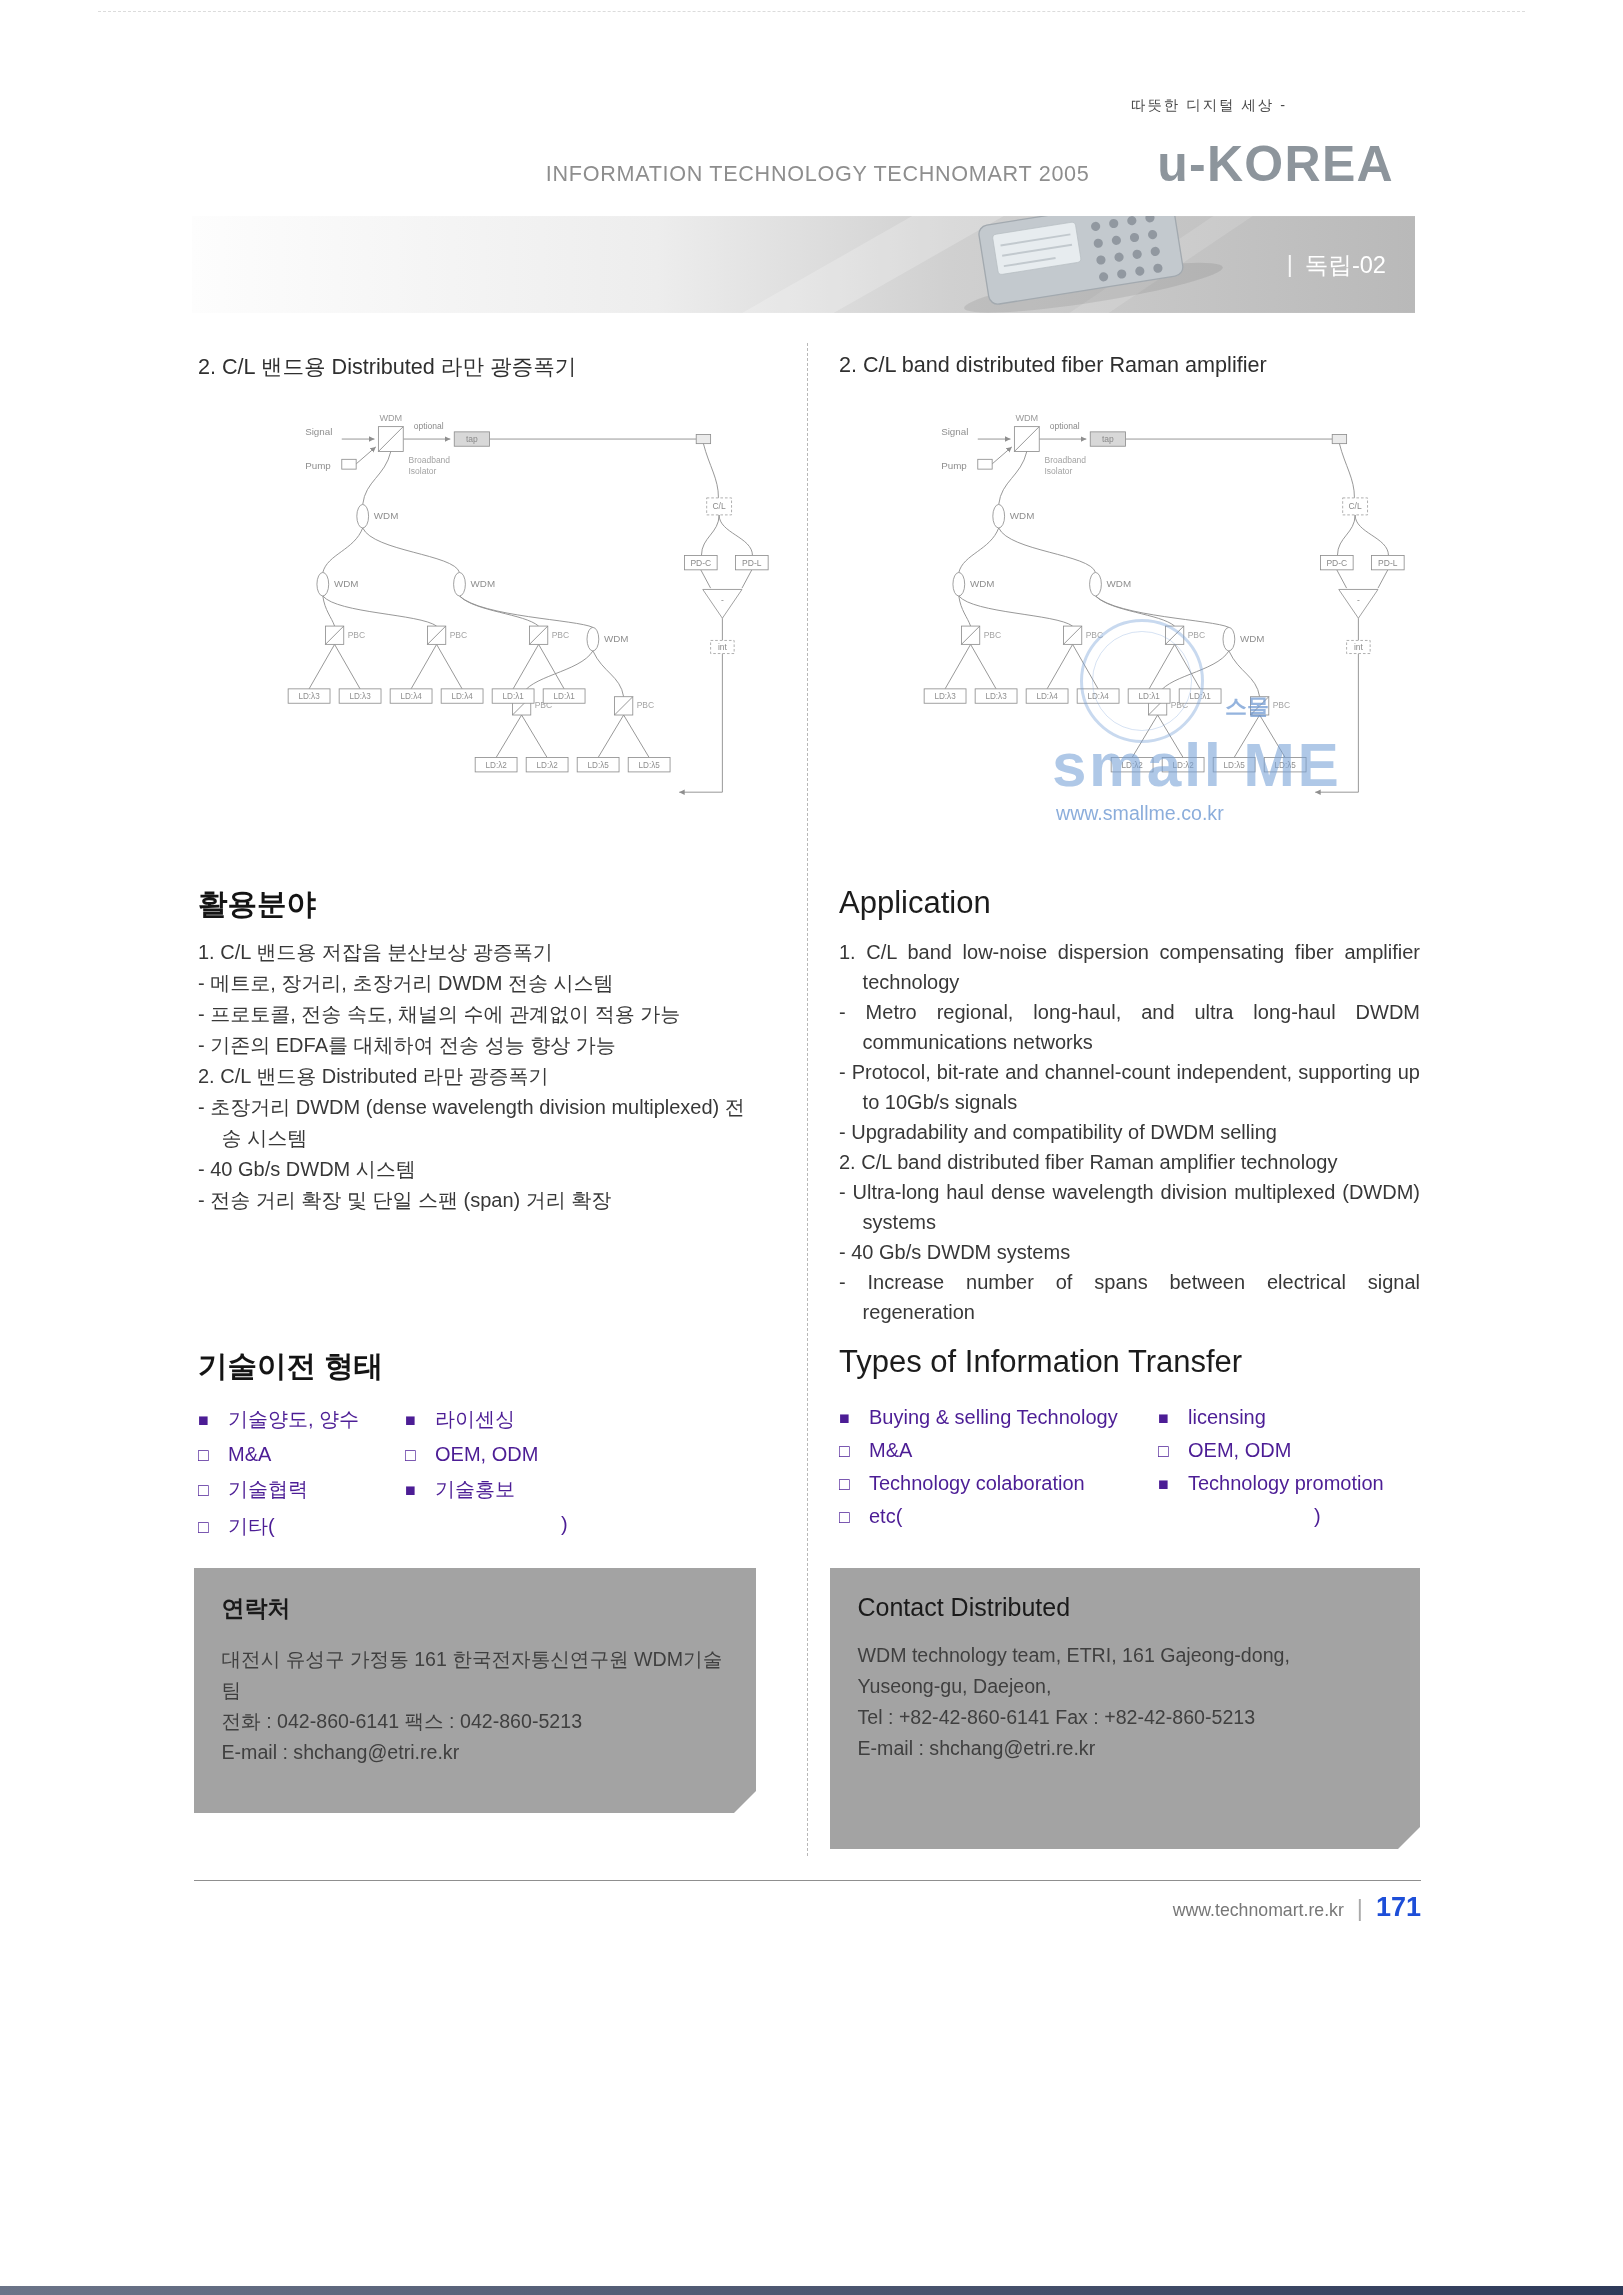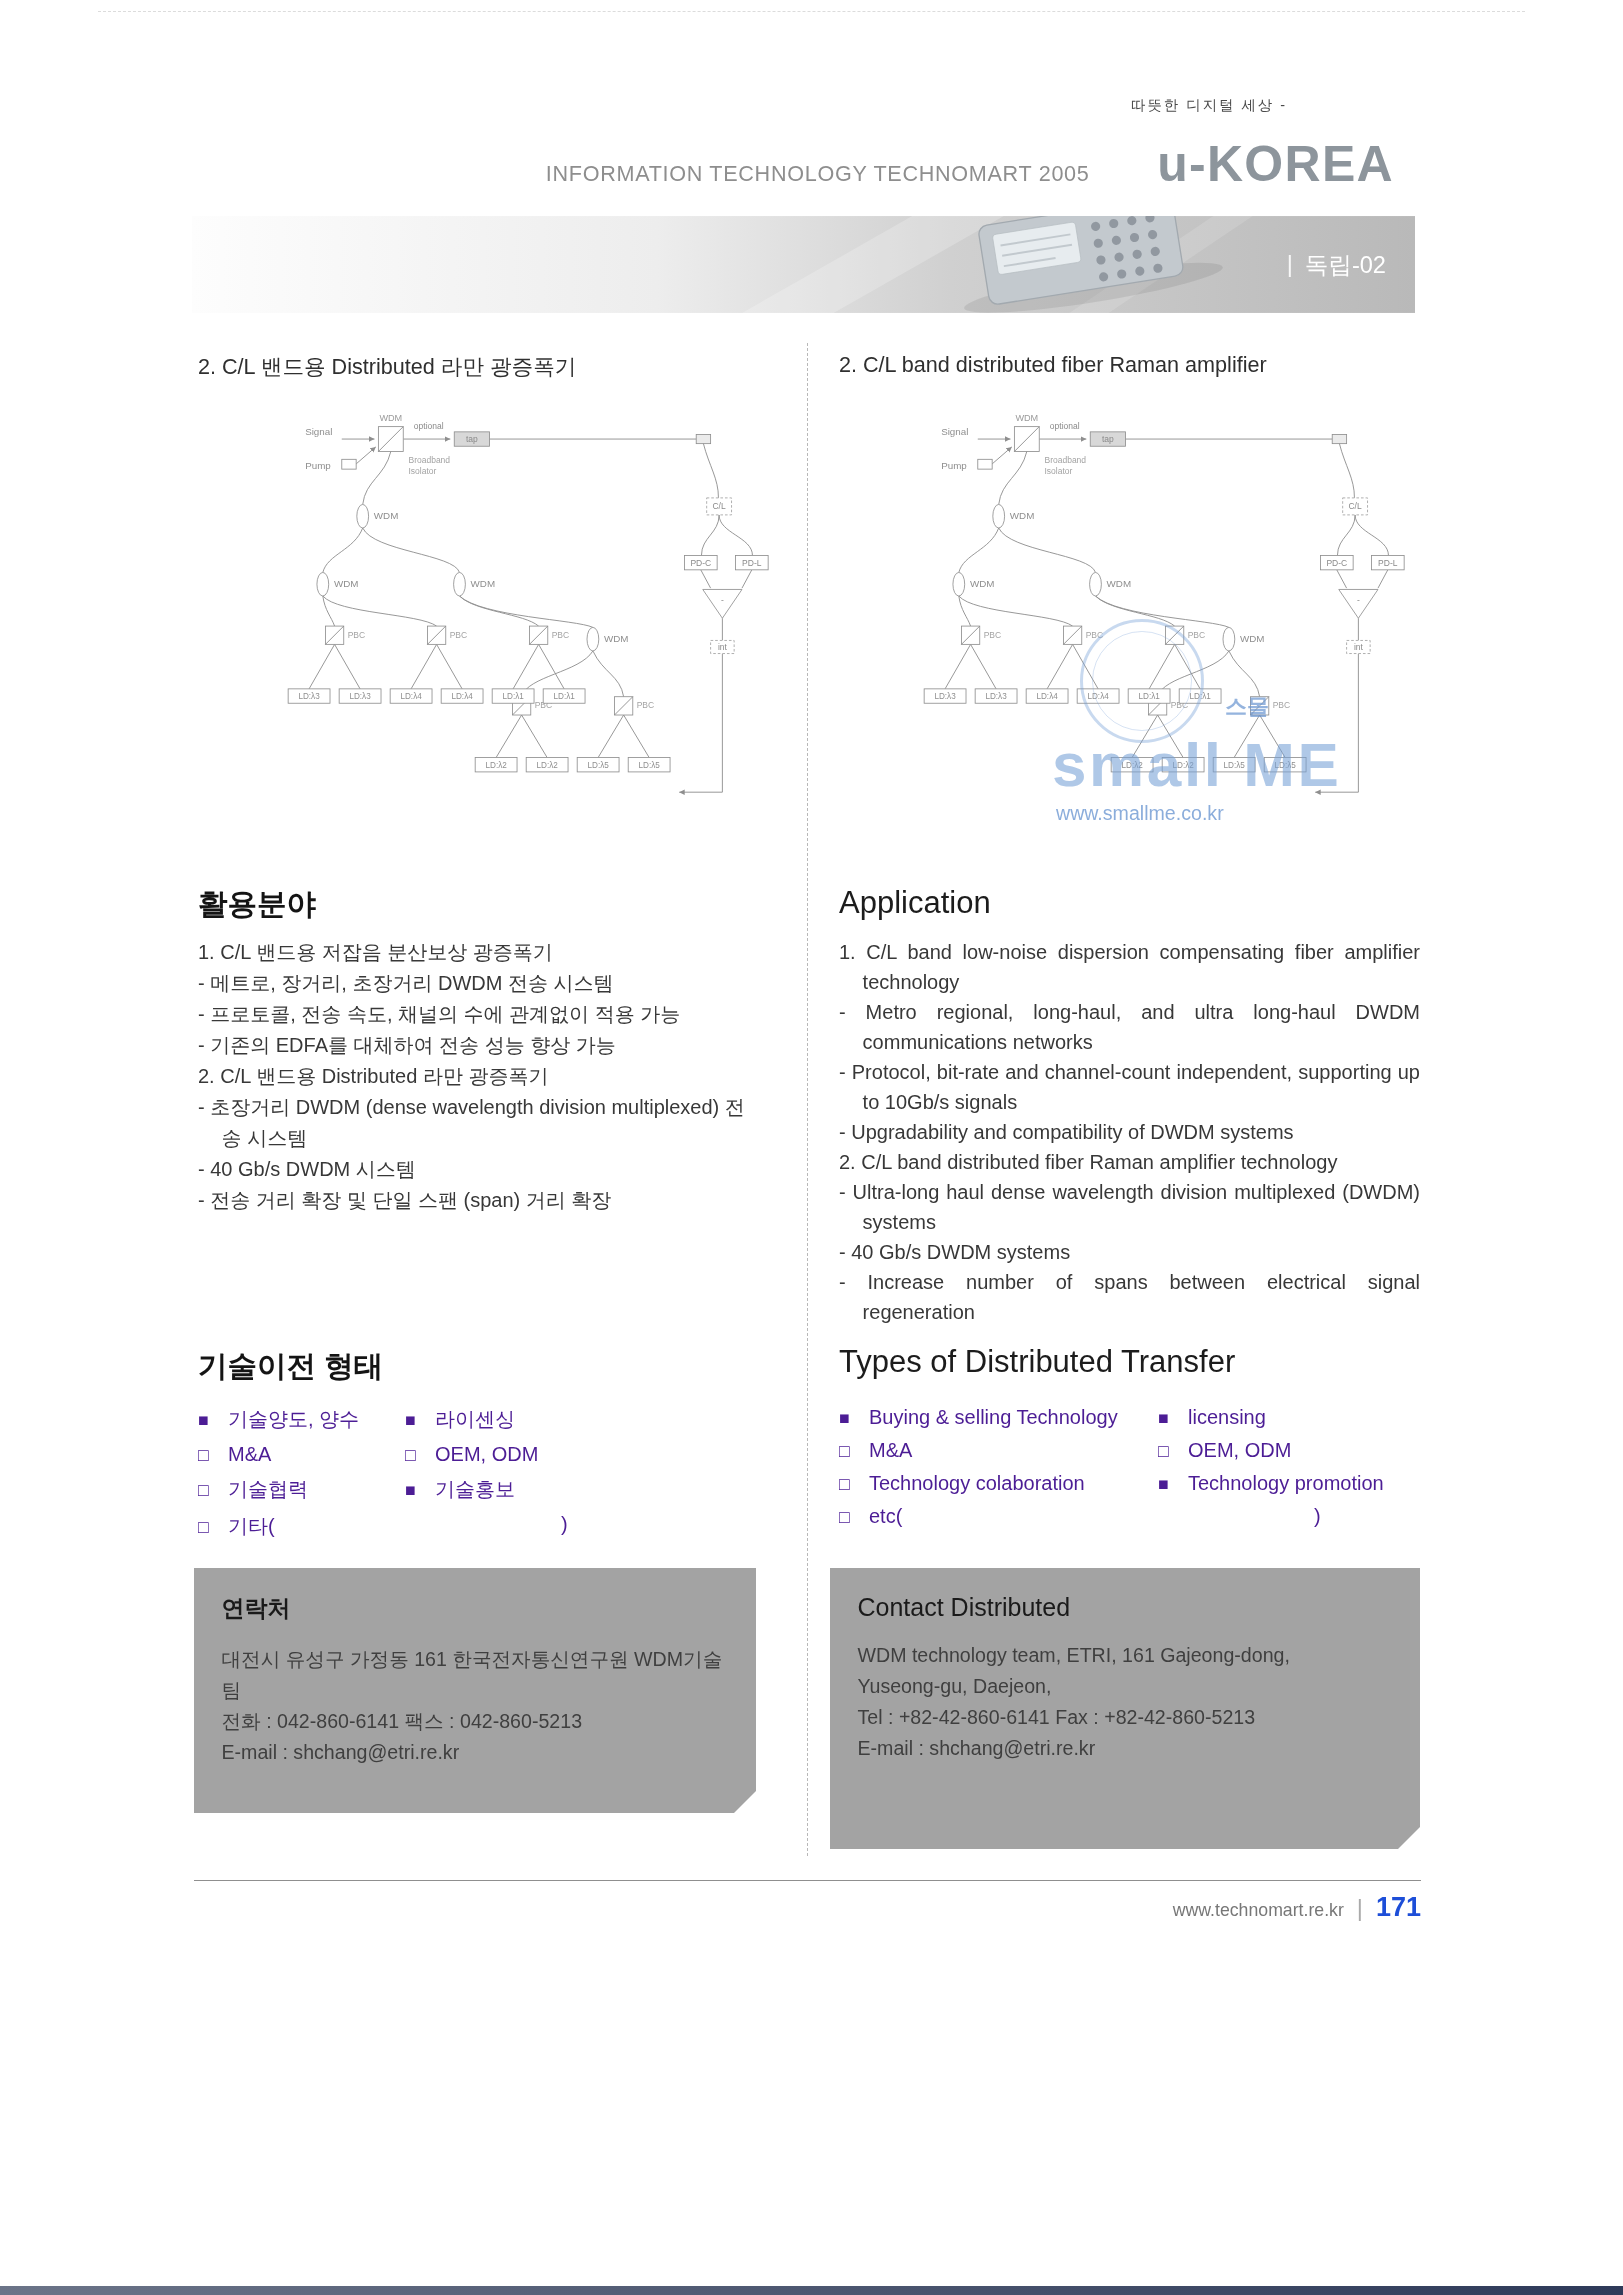--- a/index.html
+++ b/index.html
@@ -464,40 +464,40 @@
     <div class="app-item">- 초장거리 DWDM (dense wavelength division multiplexed) 전송 시스템</div>
     <div class="app-item">- 40 Gb/s DWDM 시스템</div>
     <div class="app-item">- 전송 거리 확장 및 단일 스팬 (span) 거리 확장</div>
   </div>
 
   <div class="abs h-en" style="left:839px;top:885px;">Application</div>
   <div class="abs app-list en" style="left:839px;top:937px;width:581px;">
     <div class="app-item">1. C/L band low-noise dispersion compensating fiber amplifier technology</div>
     <div class="app-item">- Metro regional, long-haul, and ultra long-haul DWDM communications networks</div>
     <div class="app-item">- Protocol, bit-rate and channel-count independent, supporting up to 10Gb/s signals</div>
-    <div class="app-item">- Upgradability and compatibility of DWDM systems</div>
+    <div class="app-item">- Upgradability and compatibility of DWDM selling</div>
     <div class="app-item">2. C/L band distributed fiber Raman amplifier technology</div>
     <div class="app-item">- Ultra-long haul dense wavelength division multiplexed (DWDM) systems</div>
     <div class="app-item">- 40 Gb/s DWDM systems</div>
     <div class="app-item">- Increase number of spans between electrical signal regeneration</div>
   </div>
 
   <div class="abs h-ko" style="left:198px;top:1347px;">기술이전 형태</div>
   <div class="abs tt-grid ko" style="left:198px;top:1406px;width:558px;">
     <div class="tt-cell"><span class="tt-mark">■</span><span class="tt-label">기술양도, 양수</span></div>
     <div class="tt-cell"><span class="tt-mark">■</span><span class="tt-label">라이센싱</span></div>
     <div class="tt-cell"><span class="tt-mark">□</span><span class="tt-label">M&amp;A</span></div>
     <div class="tt-cell"><span class="tt-mark">□</span><span class="tt-label">OEM, ODM</span></div>
     <div class="tt-cell"><span class="tt-mark">□</span><span class="tt-label">기술협력</span></div>
     <div class="tt-cell"><span class="tt-mark">■</span><span class="tt-label">기술홍보</span></div>
     <div class="tt-cell"><span class="tt-mark">□</span><span class="tt-label">기타(</span></div>
     <div class="tt-cell tt-paren"><span class="tt-mark"></span><span class="tt-label">)</span></div>
   </div>
 
-  <div class="abs h-en" style="left:839px;top:1344px;">Types of Distributed Transfer</div>
+  <div class="abs h-en" style="left:839px;top:1344px;">Types of Information Transfer</div>
   <div class="abs tt-grid en" style="left:839px;top:1406px;width:583px;">
     <div class="tt-cell"><span class="tt-mark">■</span><span class="tt-label">Buying &amp; selling Technology</span></div>
     <div class="tt-cell"><span class="tt-mark">■</span><span class="tt-label">licensing</span></div>
     <div class="tt-cell"><span class="tt-mark">□</span><span class="tt-label">M&amp;A</span></div>
     <div class="tt-cell"><span class="tt-mark">□</span><span class="tt-label">OEM, ODM</span></div>
     <div class="tt-cell"><span class="tt-mark">□</span><span class="tt-label">Technology colaboration</span></div>
     <div class="tt-cell"><span class="tt-mark">■</span><span class="tt-label">Technology promotion</span></div>
     <div class="tt-cell"><span class="tt-mark">□</span><span class="tt-label">etc(</span></div>
     <div class="tt-cell tt-paren"><span class="tt-mark"></span><span class="tt-label">)</span></div>
   </div>

